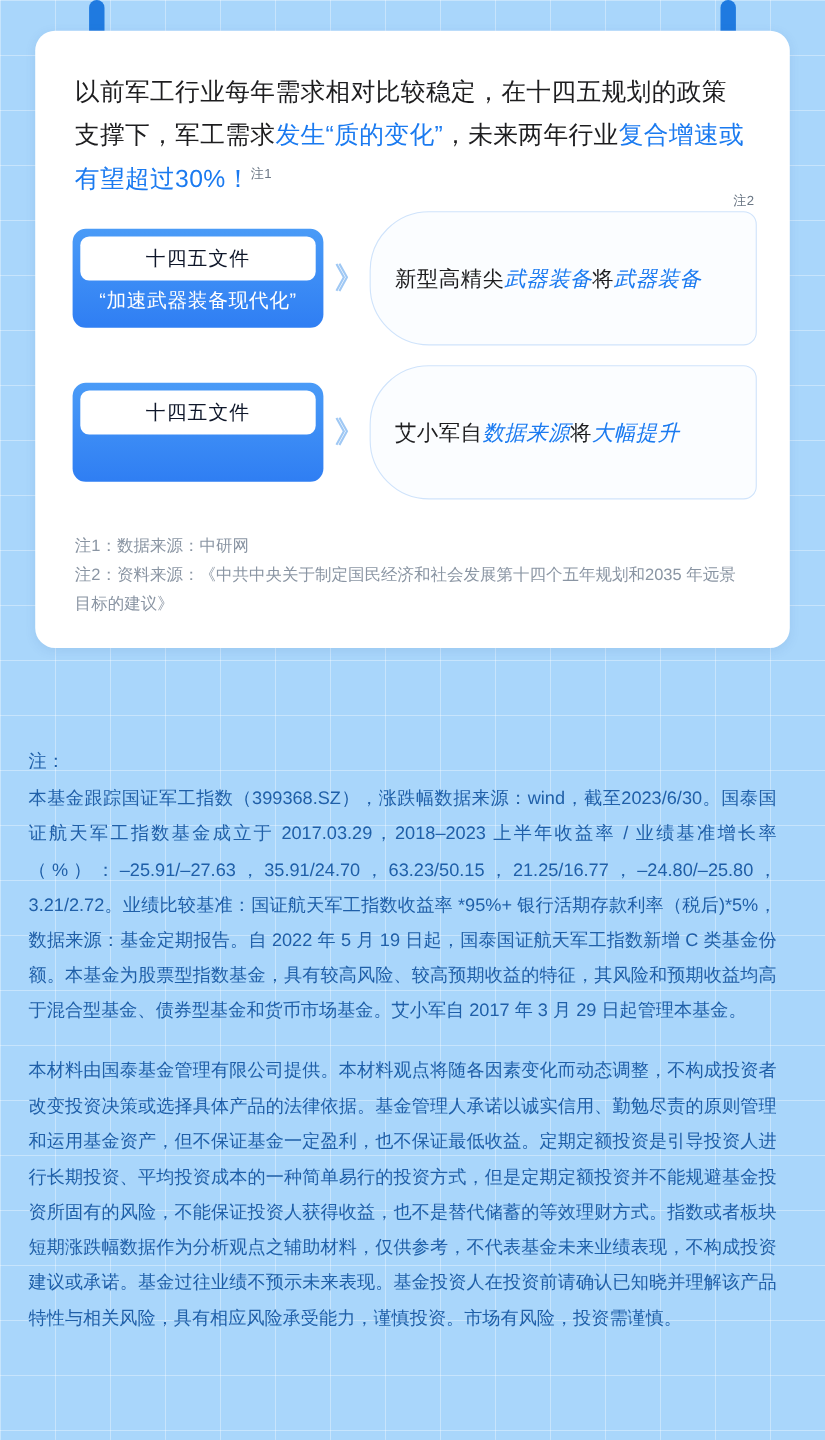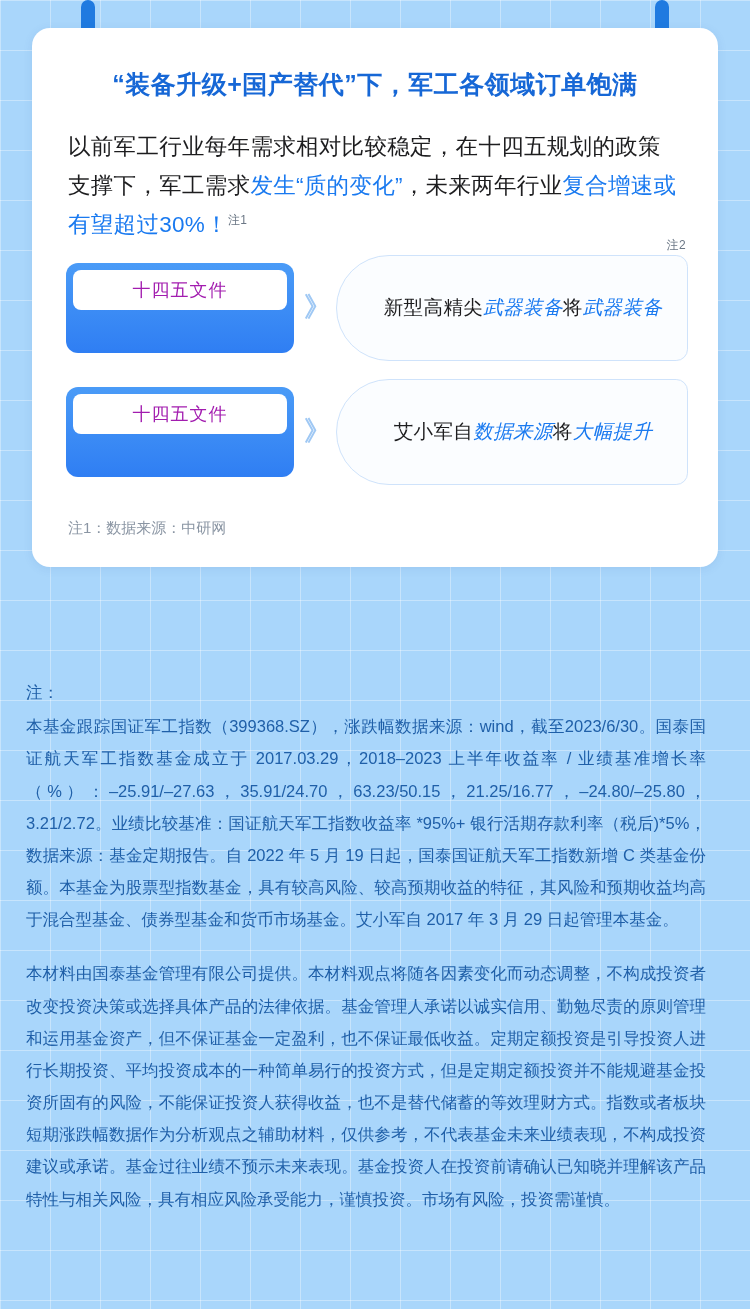--- a/index.html
+++ b/index.html
@@ -108,21 +108,21 @@
     flex: 0 0 auto;
   }
   .doc-top {
     height: 40px;
     background: #ffffff;
     border-radius: 8px;
     display: flex;
     align-items: center;
     justify-content: center;
     font-size: 18px;
-    color: #a21caf;
+    color: #0f172a;
     letter-spacing: 1px;
   }
   .doc-bottom {
     height: 36px;
     display: flex;
     align-items: center;
     justify-content: center;
     font-size: 18px;
     color: #ffffff;
     letter-spacing: 0.5px;
@@ -131,32 +131,31 @@
     color: #9fc8f4;
     font-size: 27px;
     font-weight: bold;
     margin: 0 8px 0 10px;
     letter-spacing: -3px;
     flex: 0 0 auto;
     line-height: 1;
   }
   .result-box {
     flex: 1 1 auto;
-    height: 106px;
+    height: 122px;
     border: 1.5px solid #cfe3fb;
     border-radius: 54px 12px 12px 54px;
     background: #fbfdff;
     display: flex;
     align-items: center;
     padding-left: 22px;
     box-sizing: border-box;
     font-size: 19.5px;
     color: #1d1d1f;
     letter-spacing: 0.4px;
-    justify-content: center;
   }
   .result-box .hl { color: #1a7af0; font-style: italic; }
   .note-mark {
     position: absolute;
     right: 2px;
     top: -18px;
     font-size: 12px;
     color: #6b7785;
   }
 
@@ -200,29 +199,29 @@
 
 <div class="bg-grid"></div>
 
 <div class="page">
 
   <div class="ring r1"></div>
   <div class="ring r2"></div>
 
   <div class="card">
 
-    <div class="card-title">“装备升级+国产替代”下，军工各领域订单饱满</div>
 
     <div class="lead">
       <span>以前军工行业每年需求相对比较稳定，在十四五规划的政策支撑下，军工需求</span><span class="hl">发生“质的变化”</span><span>，未来两年行业</span><span class="hl">复合增速或有望超过30%！</span><span class="sup">注1</span>
     </div>
 
     <div class="flow-row">
       <div class="doc-box">
         <div class="doc-top">十四五文件</div>
+        <div class="doc-bottom">“加速武器装备现代化”</div>
       </div>
       <div class="arrows">》</div>
       <div class="result-box">
         <span class="note-mark">注2</span>
         <span>新型高精尖</span>
           <span class="hl">武器装备</span>
           <span>将</span>
           <span class="hl">武器装备</span>
       </div>
     </div>
@@ -235,20 +234,21 @@
       <div class="result-box">
         <span>艾小军自</span>
           <span class="hl">数据来源</span>
           <span>将</span>
           <span class="hl">大幅提升</span>
       </div>
     </div>
 
     <div class="footnotes">
       <div>注1：数据来源：中研网</div>
+      <div>注2：资料来源：《中共中央关于制定国民经济和社会发展第十四个五年规划和2035 年远景目标的建议》</div>
     </div>
 
   </div>
 
   <div class="disclaimer">
     <p class="sect-title">注：</p>
     <p class="justify-spread">本基金跟踪国证军工指数（399368.SZ），涨跌幅数据来源：wind，截至2023/6/30。国泰国证航天军工指数基金成立于 2017.03.29，2018–2023 上半年收益率 / 业绩基准增长率（%）：–25.91/–27.63，35.91/24.70，63.23/50.15，21.25/16.77，–24.80/–25.80，3.21/2.72。业绩比较基准：国证航天军工指数收益率 *95%+ 银行活期存款利率（税后)*5%，数据来源：基金定期报告。自 2022 年 5 月 19 日起，国泰国证航天军工指数新增 C 类基金份额。本基金为股票型指数基金，具有较高风险、较高预期收益的特征，其风险和预期收益均高于混合型基金、债券型基金和货币市场基金。艾小军自 2017 年 3 月 29 日起管理本基金。</p>
     <div class="gap"></div>
     <p class="justify-spread">本材料由国泰基金管理有限公司提供。本材料观点将随各因素变化而动态调整，不构成投资者改变投资决策或选择具体产品的法律依据。基金管理人承诺以诚实信用、勤勉尽责的原则管理和运用基金资产，但不保证基金一定盈利，也不保证最低收益。定期定额投资是引导投资人进行长期投资、平均投资成本的一种简单易行的投资方式，但是定期定额投资并不能规避基金投资所固有的风险，不能保证投资人获得收益，也不是替代储蓄的等效理财方式。指数或者板块短期涨跌幅数据作为分析观点之辅助材料，仅供参考，不代表基金未来业绩表现，不构成投资建议或承诺。基金过往业绩不预示未来表现。基金投资人在投资前请确认已知晓并理解该产品特性与相关风险，具有相应风险承受能力，谨慎投资。市场有风险，投资需谨慎。</p>
   </div>

